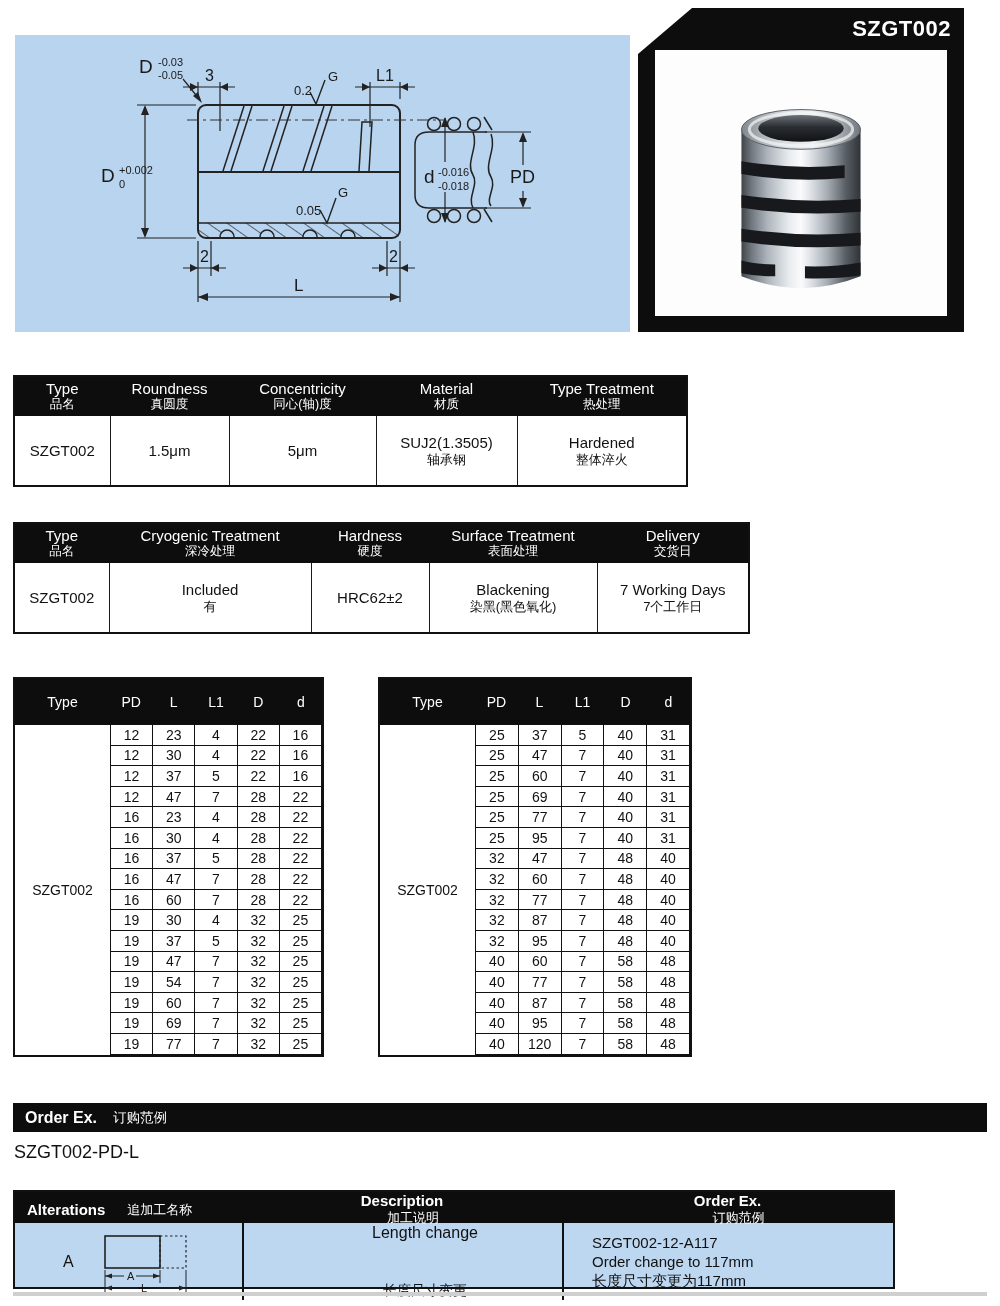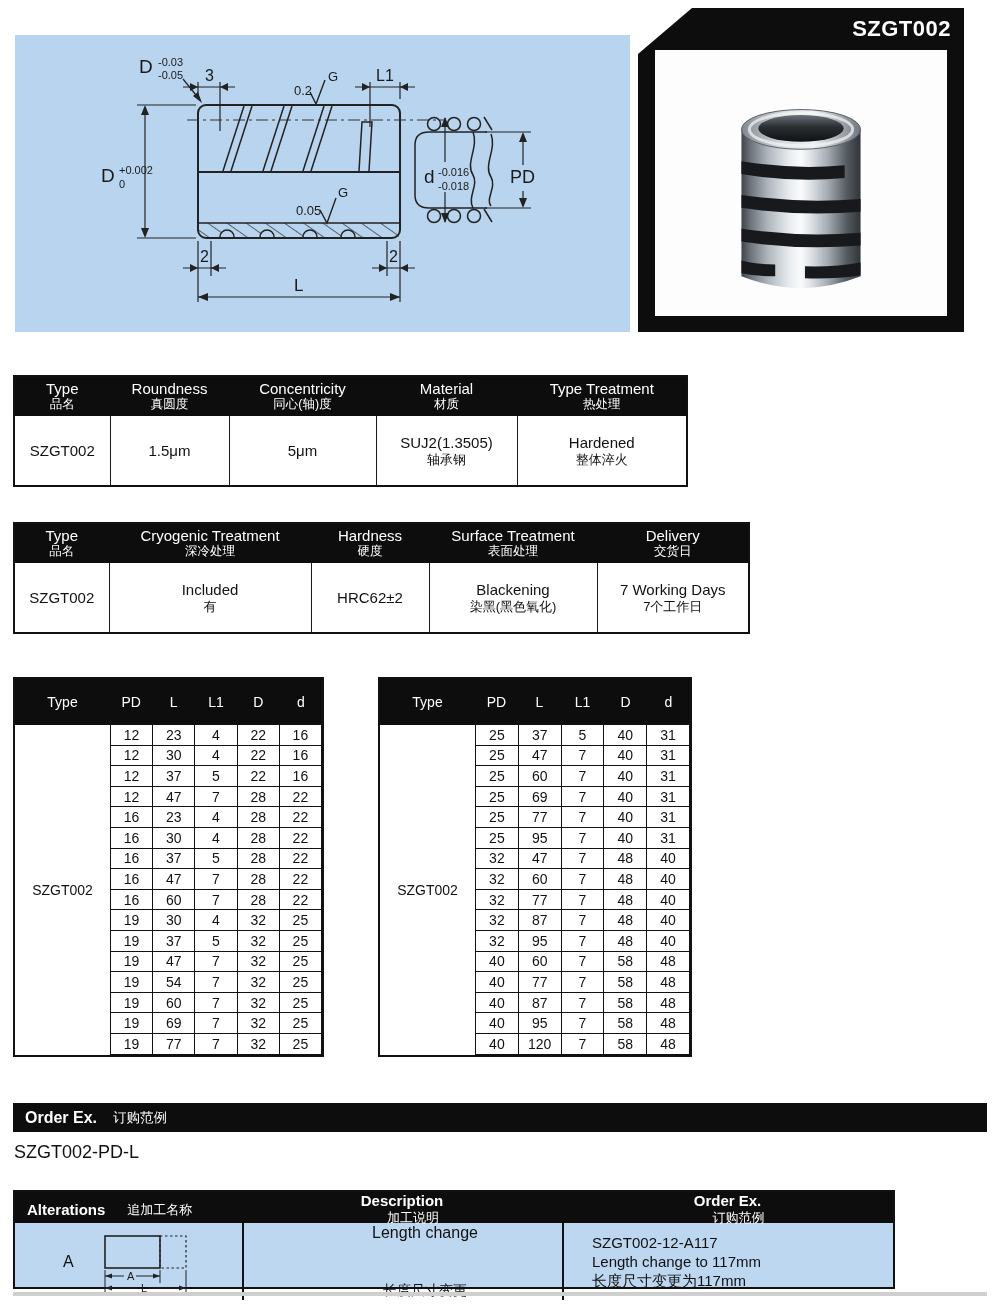--- a/index.html
+++ b/index.html
@@ -645,20 +645,20 @@
           <text x="25" y="49" font-size="11">A</text>
           <text x="39" y="61" font-size="11">L</text>
         </svg>
       </div>
       <div class="cell alt-desc">
         <span class="en">Length change</span>
         <span class="zh">长度尺寸变更</span>
       </div>
       <div class="cell alt-order">
         <span>SZGT002-12-A117</span>
-        <span>Length change to 117mm</span>
+        <span>Order change to 117mm</span>
         <span>长度尺寸变更为117mm</span>
       </div>
     </div>
   </div>
 
   <div class="bottom-shadow"></div>
 </div>
 
 </body></html>

